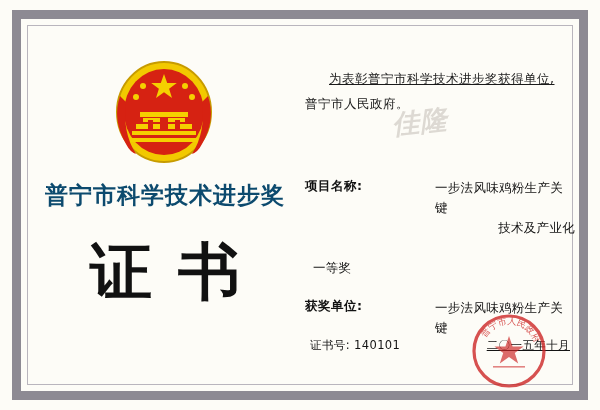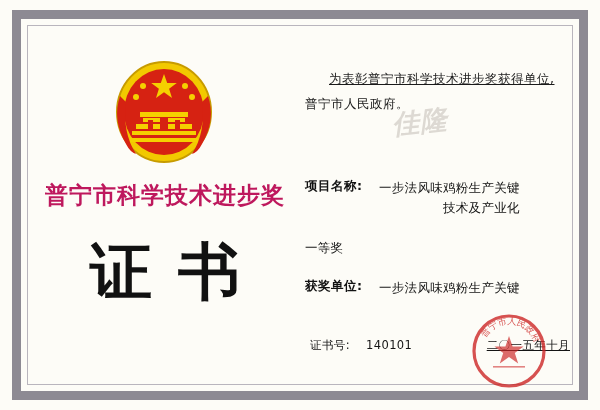--- a/index.html
+++ b/index.html
@@ -86,21 +86,21 @@
 
   .award-title {
     position: absolute;
     left: 0;
     top: 135px;
     width: 250px;
     text-align: center;
     font-family: Liberation Serif, serif;
     font-size: 23px;
     font-weight: bold;
-    color: #be185d;
+    color: #0c4a6e;
     letter-spacing: 1px;
     white-space: nowrap;
   }
 
   .cert-word {
     position: absolute;
     left: 0;
     top: 185px;
     width: 250px;
     text-align: center;
@@ -132,53 +132,55 @@
   .fields {
     position: absolute;
     left: 305px;
     top: 178px;
     width: 270px;
   }
   .field-row {
     display: flex;
     align-items: flex-start;
     margin-bottom: 20px;
+    gap: 48px;
   }
   .field-label {
     font-size: 12.5px;
     font-weight: bold;
     color: #121212;
     width: 74px;
     flex: 0 0 74px;
     letter-spacing: 0.5px;
   }
   .field-value {
     font-size: 12.5px;
     color: #121212;
     line-height: 1.6;
     letter-spacing: 0.3px;
+    margin-left: 8px;
   }
   .field-value .v2 { display: block; text-align: right; }
 
   
   .bottom-row {
     position: absolute;
     left: 310px;
     top: 338px;
     width: 260px;
     display: flex;
     justify-content: space-between;
     align-items: baseline;
   }
   .cert-no {
     font-size: 11.5px;
     color: #141414;
     letter-spacing: 0.4px;
   }
-  .cert-no .no-value { margin-left: 16px; text-align: center; }
+  .cert-no .no-value { margin-left: 4px; text-align: center; }
   .date-text {
     font-size: 11.5px;
     color: #141414;
     letter-spacing: 0.4px;
     text-decoration: underline;
   }
 
   
   .seal {
     position: absolute;

